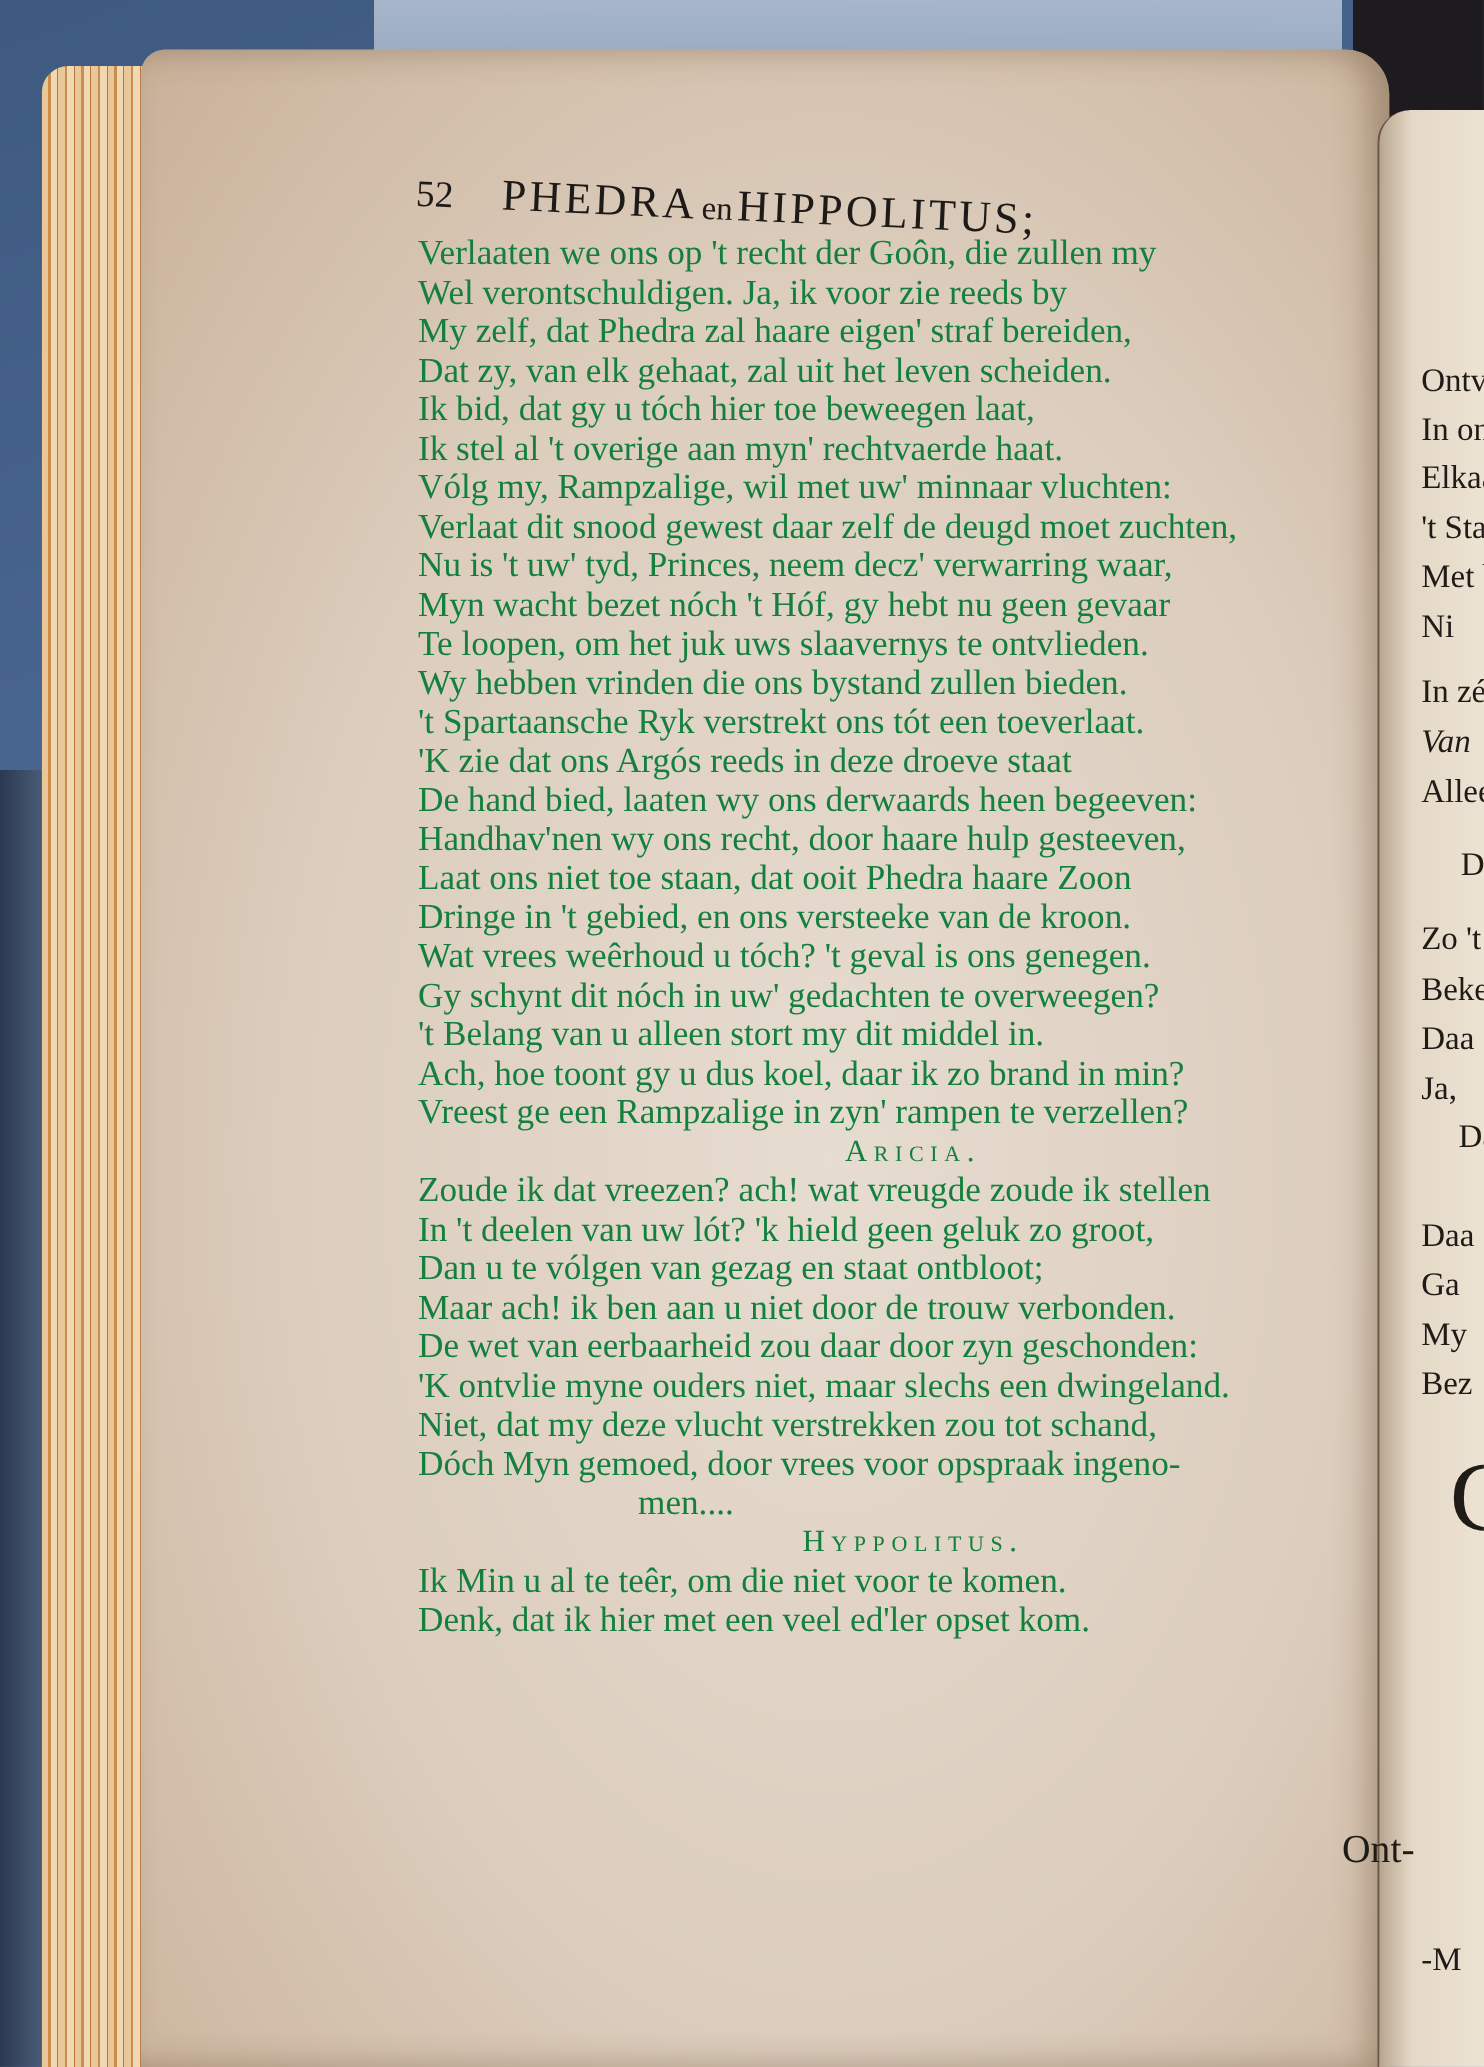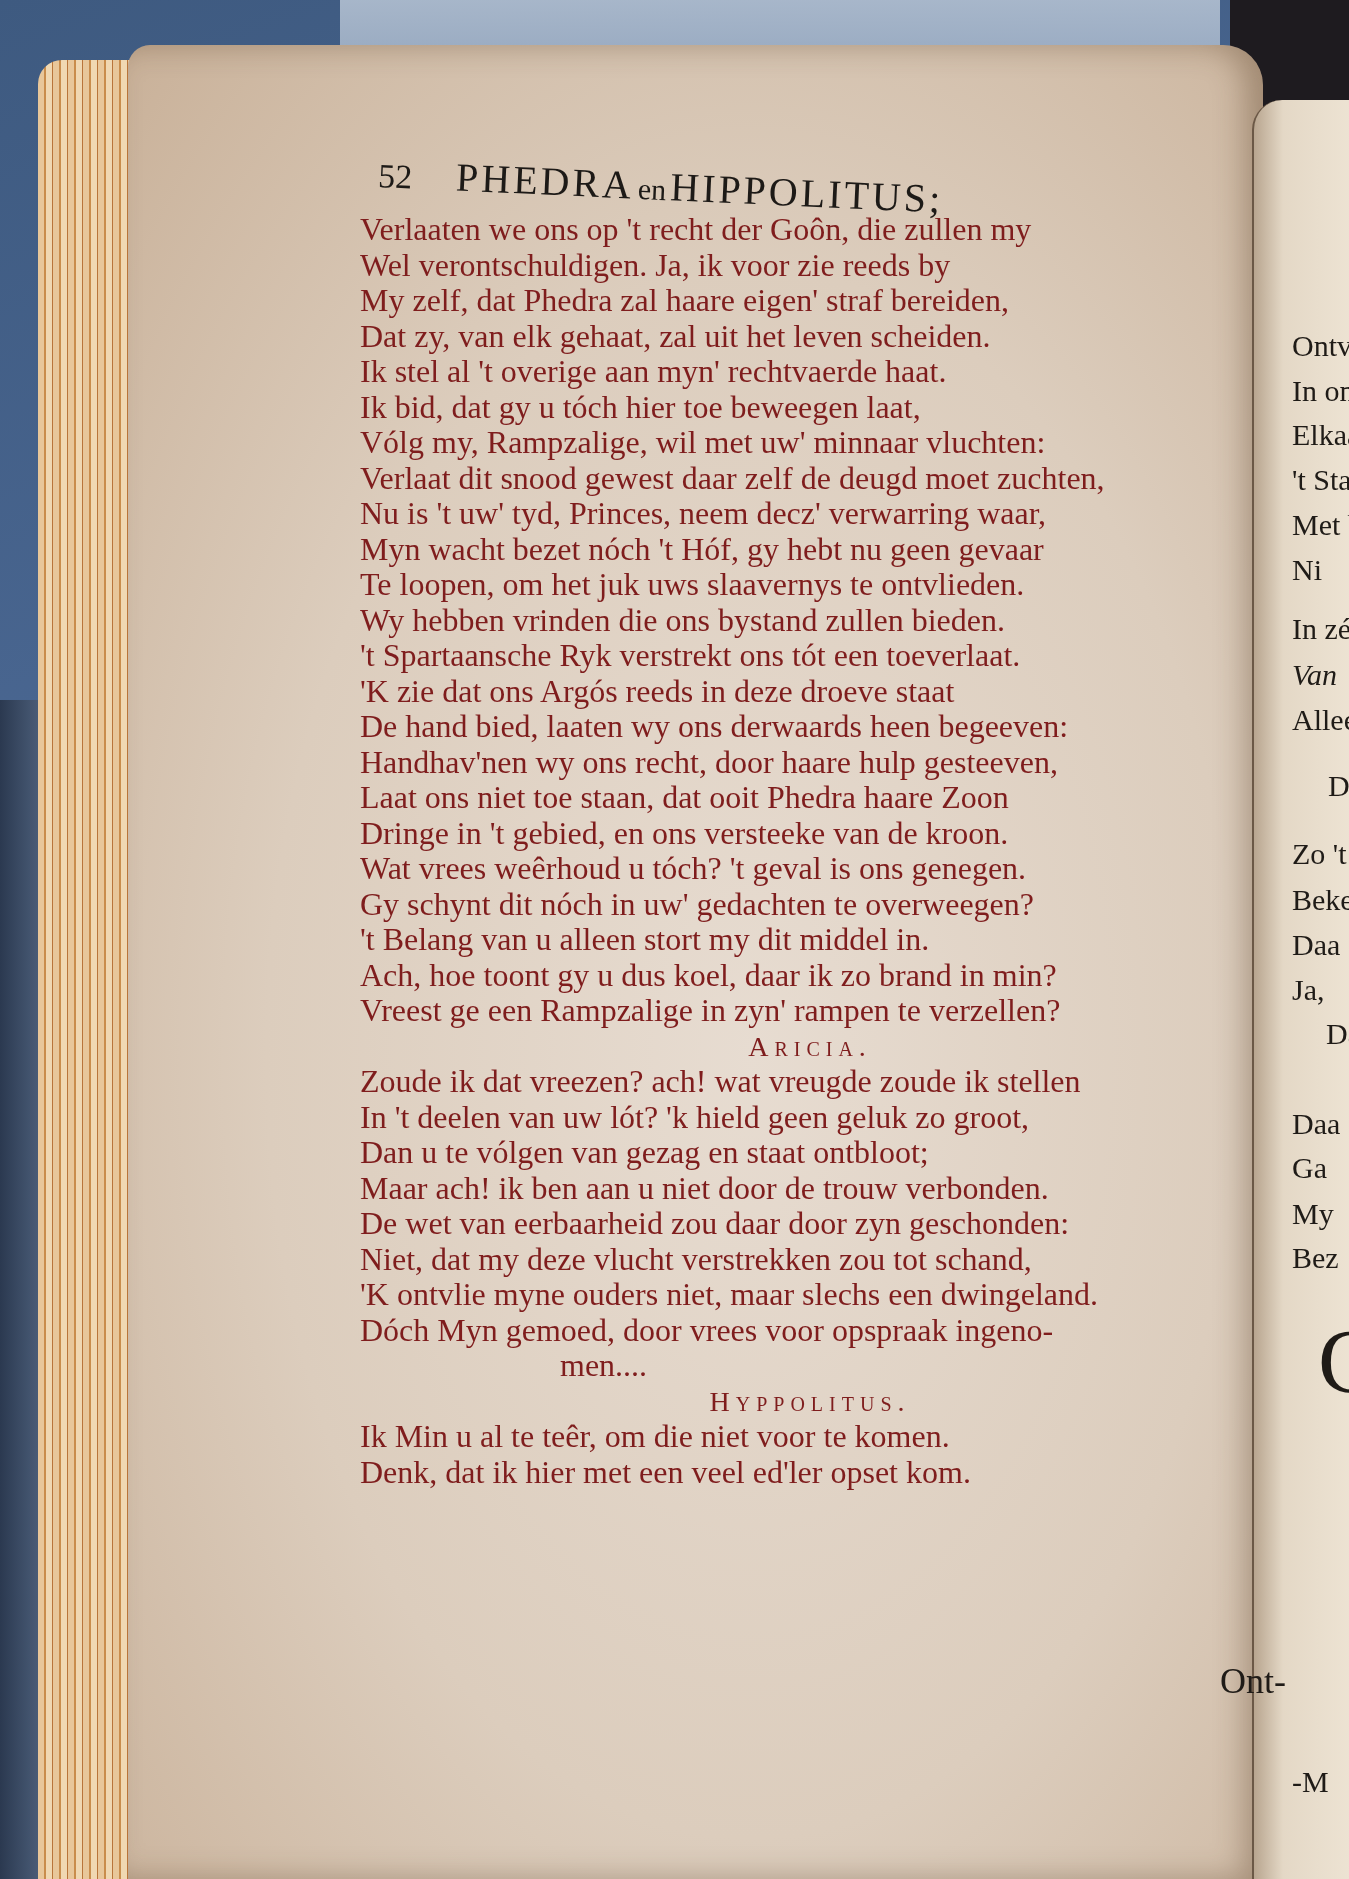--- a/index.html
+++ b/index.html
@@ -20,21 +20,21 @@
     background:radial-gradient(ellipse at 55% 55%,#e7dcd1 0%,#dccdbd 55%,#c9b199 100%);
     border-radius:22px 40px 0 0;box-shadow:inset -18px 0 30px rgba(80,55,30,.35);}
   .page-right{position:absolute;left:1252px;top:100px;width:97px;height:1779px;
     background:linear-gradient(90deg,#b8a58f 0%,#e4d8c6 30%,#ede3d3 100%);
     border-left:2px solid #6b5846;border-radius:30px 0 0 0;}
   .running-head{position:absolute;left:378px;top:150px;width:820px;height:60px;
     transform:rotate(2.6deg);transform-origin:left center;white-space:nowrap;color:#1d1a17;}
   .page-num{font-size:34px;margin-right:40px;}
   .title{font-size:40px;letter-spacing:3px;}
   .title-small{font-size:30px;letter-spacing:0;}
-  .text-block{position:absolute;left:360px;top:212px;width:900px;color:#7f1d1d;
+  .text-block{position:absolute;left:380px;top:212px;width:900px;color:#15803d;
     font-size:32px;line-height:35.5px;}
   .line{white-space:nowrap;transform-origin:left center;}
   .speaker{text-align:center;font-variant:small-caps;letter-spacing:6px;font-size:28px;}
   .indent{padding-left:200px;}
   .catch{position:absolute;left:1220px;top:1660px;font-size:36px;color:#1f1b17;}
   .rp-line{position:absolute;left:1292px;font-size:30px;color:#1f1b17;white-space:nowrap;overflow:hidden;width:57px;}
   .rp-big{position:absolute;left:1318px;top:1310px;font-size:90px;color:#1f1b17;overflow:hidden;width:31px;}
 </style>
 </head>
 <body>
@@ -53,22 +53,22 @@
   <span class="title-small">en</span>
   <span class="title">HIPPOLITUS;</span>
 </div>
 
 <div class="text-block">
   <div id="lines1">
       <div class="line">Verlaaten we ons op 't recht der Goôn, die zullen my</div>
       <div class="line">Wel verontschuldigen. Ja, ik voor zie reeds by</div>
       <div class="line">My zelf, dat Phedra zal haare eigen' straf bereiden,</div>
       <div class="line">Dat zy, van elk gehaat, zal uit het leven scheiden.</div>
+      <div class="line">Ik bid, dat gy u tóch hier toe beweegen laat,</div>
       <div class="line">Ik stel al 't overige aan myn' rechtvaerde haat.</div>
-      <div class="line">Ik bid, dat gy u tóch hier toe beweegen laat,</div>
       <div class="line">Vólg my, Rampzalige, wil met uw' minnaar vluchten:</div>
       <div class="line">Verlaat dit snood gewest daar zelf de deugd moet zuchten,</div>
       <div class="line">Nu is 't uw' tyd, Princes, neem decz' verwarring waar,</div>
       <div class="line">Myn wacht bezet nóch 't Hóf, gy hebt nu geen gevaar</div>
       <div class="line">Te loopen, om het juk uws slaavernys te ontvlieden.</div>
       <div class="line">Wy hebben vrinden die ons bystand zullen bieden.</div>
       <div class="line">'t Spartaansche Ryk verstrekt ons tót een toeverlaat.</div>
       <div class="line">'K zie dat ons Argós reeds in deze droeve staat</div>
       <div class="line">De hand bied, laaten wy ons derwaards heen begeeven:</div>
       <div class="line">Handhav'nen wy ons recht, door haare hulp gesteeven,</div>
@@ -80,22 +80,22 @@
       <div class="line">Ach, hoe toont gy u dus koel, daar ik zo brand in min?</div>
       <div class="line">Vreest ge een Rampzalige in zyn' rampen te verzellen?</div>
     </div>
   <div class="line speaker">Aricia.</div>
   <div id="lines2">
       <div class="line">Zoude ik dat vreezen? ach! wat vreugde zoude ik stellen</div>
       <div class="line">In 't deelen van uw lót? 'k hield geen geluk zo groot,</div>
       <div class="line">Dan u te vólgen van gezag en staat ontbloot;</div>
       <div class="line">Maar ach! ik ben aan u niet door de trouw verbonden.</div>
       <div class="line">De wet van eerbaarheid zou daar door zyn geschonden:</div>
+      <div class="line">'K ontvlie myne ouders niet, maar slechs een dwingeland.</div>
       <div class="line">Niet, dat my deze vlucht verstrekken zou tot schand,</div>
-      <div class="line">'K ontvlie myne ouders niet, maar slechs een dwingeland.</div>
       <div class="line">Dóch Myn gemoed, door vrees voor opspraak ingeno-</div>
     </div>
   <div class="line indent">men....</div>
   <div class="line speaker">Hyppolitus.</div>
   <div id="lines3">
       <div class="line">Ik Min u al te teêr, om die niet voor te komen.</div>
       <div class="line">Denk, dat ik hier met een veel ed'ler opset kom.</div>
     </div>
 </div>
 

